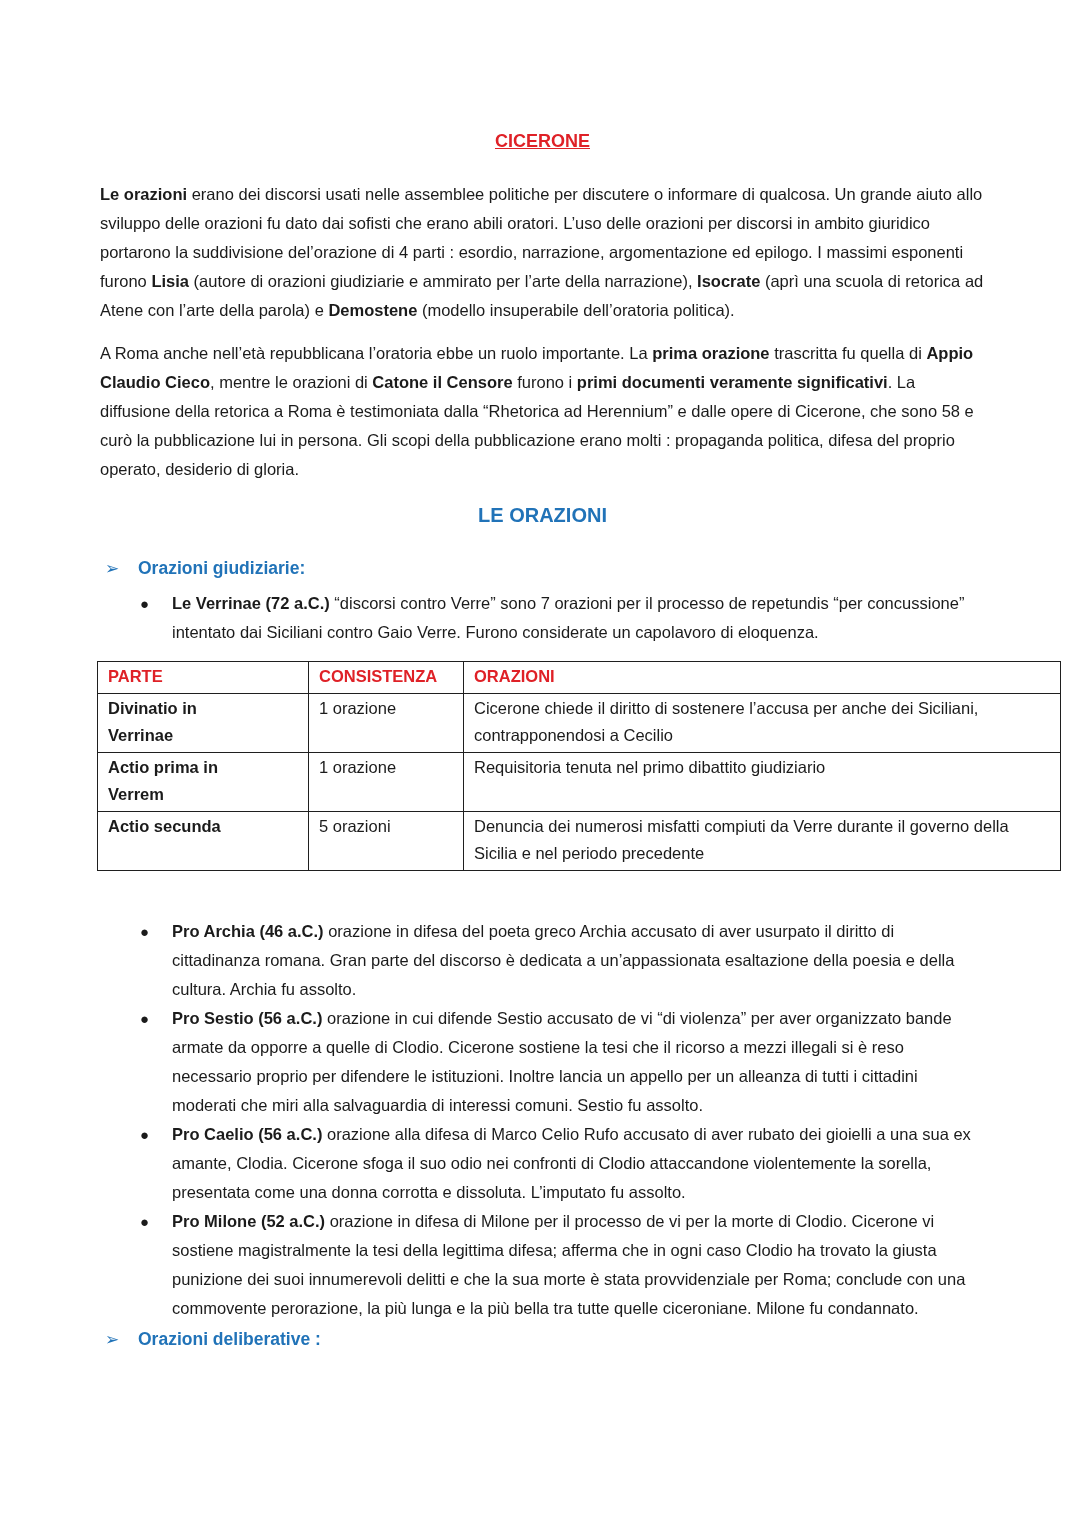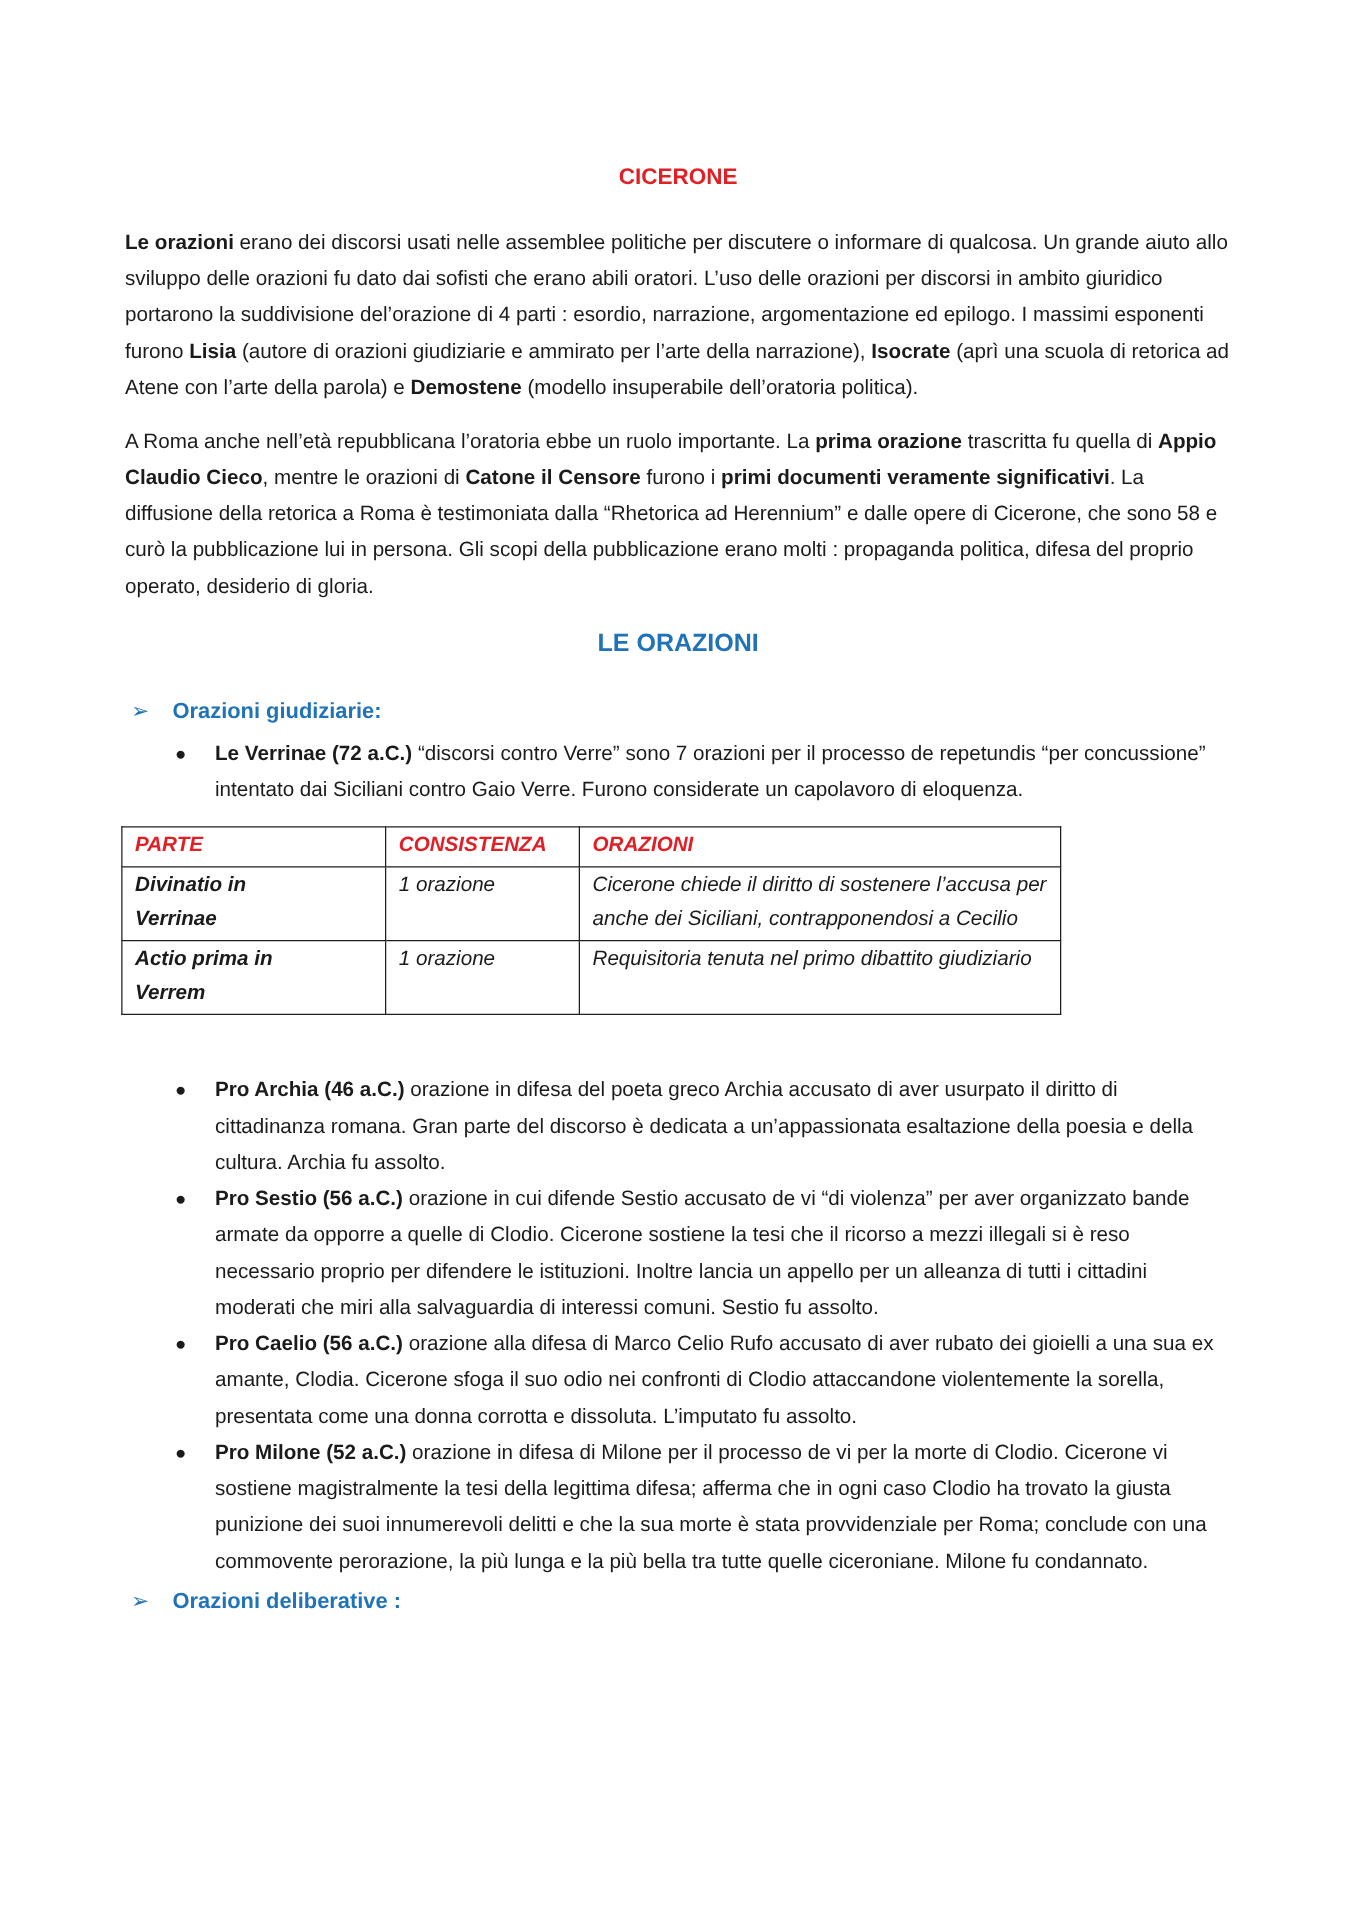--- a/index.html
+++ b/index.html
@@ -25,20 +25,21 @@
   .b { font-weight: bold; }
   .i { }
 
   h1.doc-title {
     text-align: center;
     font-size: 18px;
     line-height: 22px;
     font-weight: bold;
     color: var(--red);
     margin: 0 0 28px 0;
+    text-decoration: underline;
   }
   p.para { margin: 12px 0 14px 0; }
 
   h2.section-heading {
     text-align: center;
     font-size: 20px;
     line-height: 30px;
     font-weight: bold;
     color: var(--blue);
     margin: 16px 0 24px 0;
@@ -70,24 +71,23 @@
   ul.dot-list .dot-marker {
     flex: 0 0 32px;
     width: 32px;
     margin-left: 40px;
     font-size: 15px;
   }
   ul.dot-list .li-text { flex: 1; }
 
   table.doc-table {
     border-collapse: collapse;
-    width: 752px;
+    width: 964px;
     margin: 14px 0 46px -3px;
     table-layout: fixed;
-    font-style: italic;
   }
   table.doc-table th, table.doc-table td {
     border: 1.6px solid #1f1f1f;
     text-align: left;
     vertical-align: top;
     padding: 1px 10px 2px 10px;
     line-height: 27.5px;
   }
   table.doc-table col.c1 { width: 211px; }
   table.doc-table col.c2 { width: 155px; }
@@ -146,20 +146,25 @@
 Verrinae</td>
         <td>1 orazione</td>
         <td>Cicerone chiede il diritto di sostenere l’accusa per anche dei Siciliani, contrapponendosi a Cecilio</td>
       </tr>
       <tr class="row-tall">
         <td class="parte-cell">Actio prima in
 Verrem</td>
         <td>1 orazione</td>
         <td>Requisitoria tenuta nel primo dibattito giudiziario</td>
       </tr>
+      <tr class="row-tall">
+        <td class="parte-cell">Actio secunda</td>
+        <td>5 orazioni</td>
+        <td>Denuncia dei numerosi misfatti compiuti da Verre durante il governo della Sicilia e nel periodo precedente</td>
+      </tr>
     </tbody>
   </table>
 
   <ul class="dot-list">
     <li>
       <span class="dot-marker">●</span>
       <span class="li-text"><span class="b">Pro Archia (46 a.C.)</span><span> orazione in difesa del poeta greco Archia accusato di aver usurpato il diritto di cittadinanza romana. Gran parte del discorso è dedicata a un’appassionata esaltazione della poesia e della cultura. Archia fu assolto.</span></span>
     </li>
     <li>
       <span class="dot-marker">●</span>

